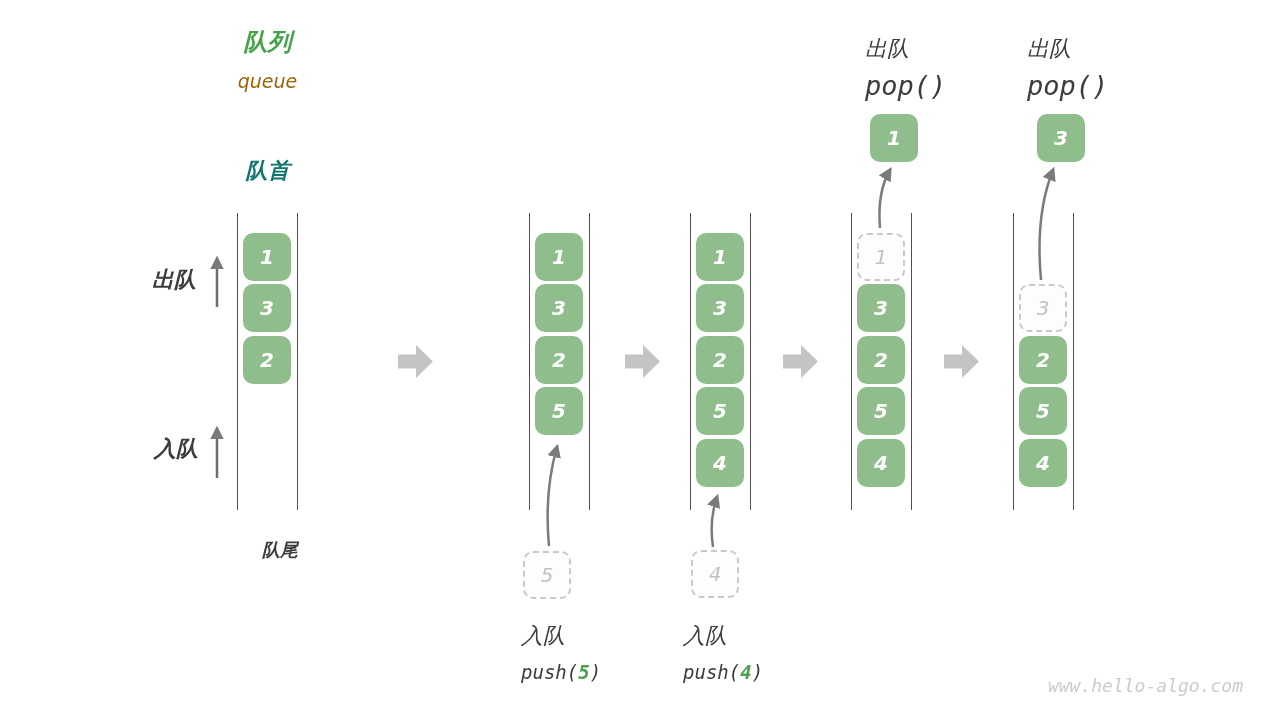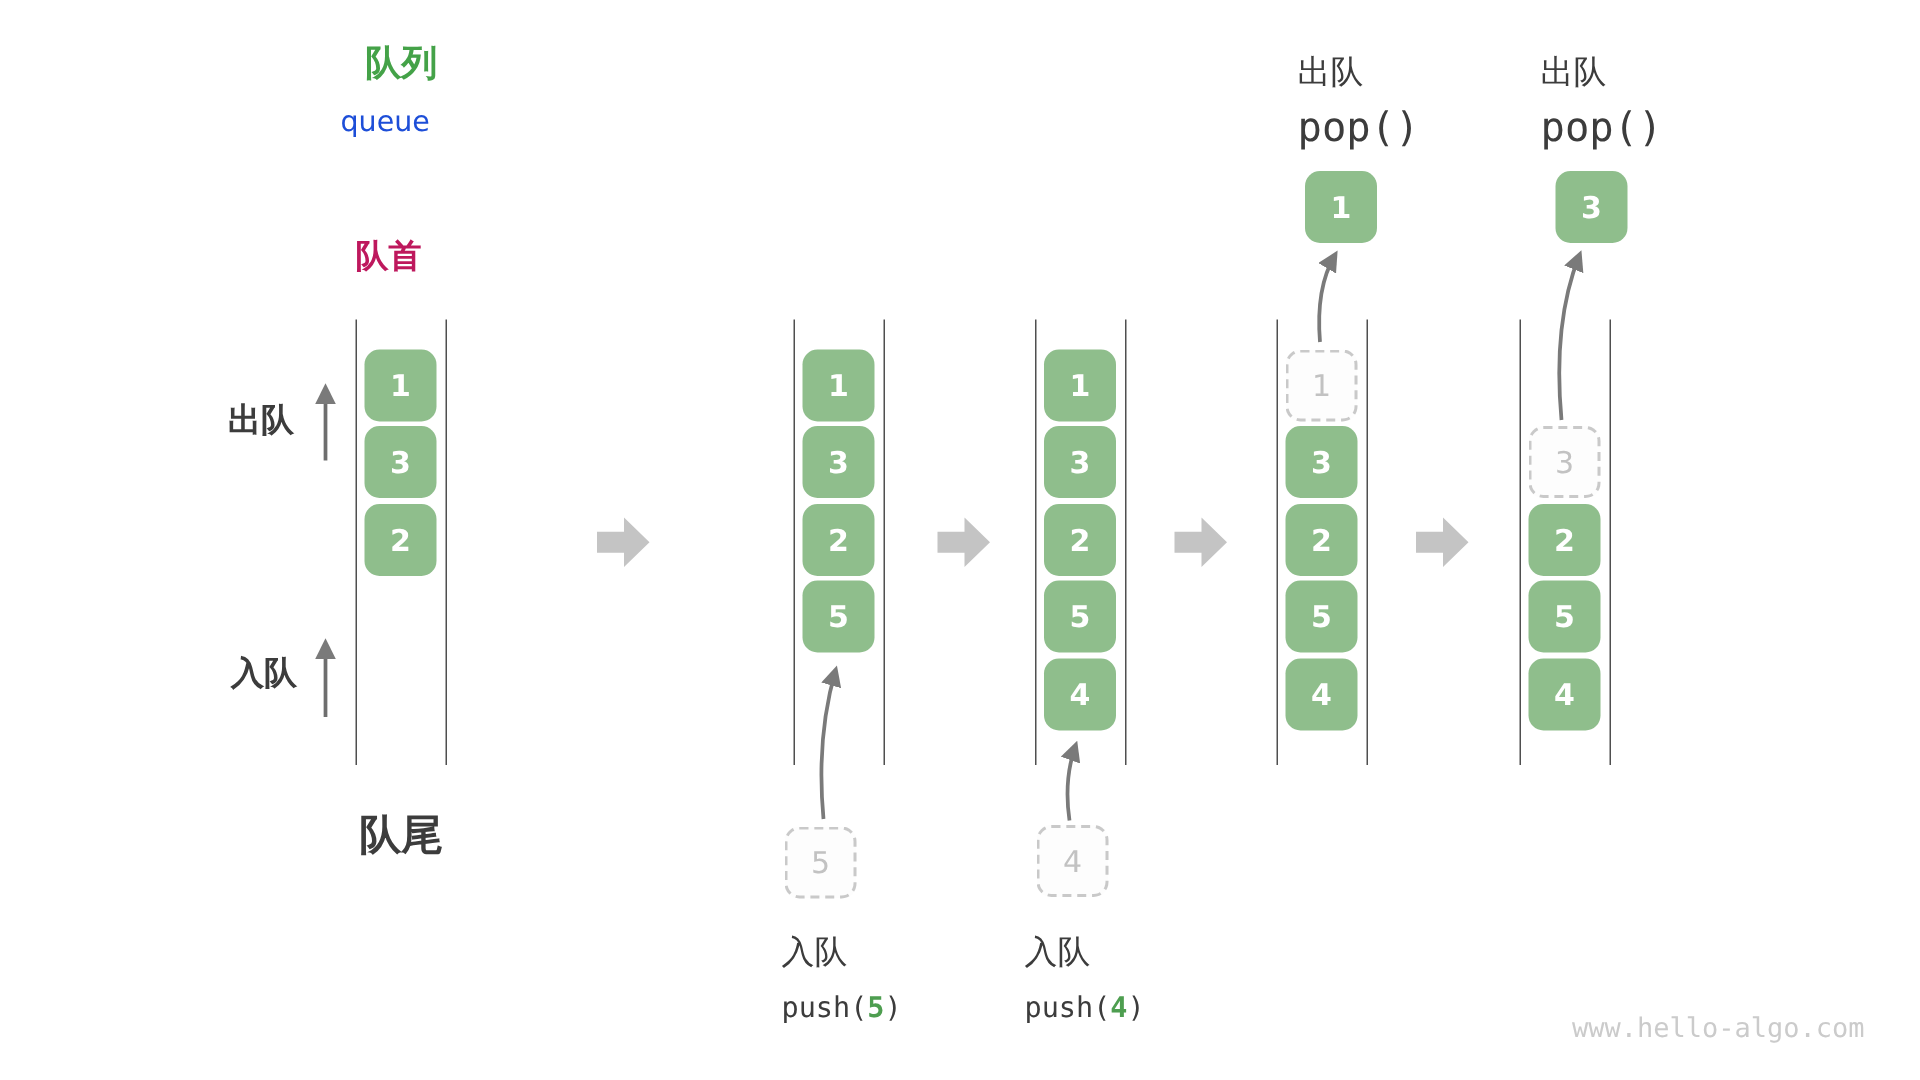--- a/index.html
+++ b/index.html
@@ -5,38 +5,39 @@
   * { margin: 0; padding: 0; box-sizing: border-box; }
   html, body { background: #ffffff; }
   body { font-family: "DejaVu Sans", "Liberation Sans", sans-serif; }
 
   .canvas {
     position: relative;
     width: 1280px;
     height: 720px;
     background: #ffffff;
     overflow: hidden;
+    font-style: italic;
   }
 
   
   .title-zh {
     position: absolute; left: 237px; top: 26px; width: 61px;
     text-align: center; font-size: 24px; font-weight: bold; color: #44A248;
   }
   .title-en {
     position: absolute; left: 227px; top: 70px; width: 81px;
-    font-size: 19px; color: #1d4ed8;
+    text-align: center; font-size: 19px; color: #a16207;
   }
   .front-label {
     position: absolute; left: 237px; top: 156px; width: 61px;
-    font-size: 22px; font-weight: bold; color: #be185d;
+    text-align: center; font-size: 22px; font-weight: bold; color: #0f766e;
   }
   .rear-label {
     position: absolute; left: 237px; top: 538px; width: 61px;
-    text-align: center; font-size: 28px; font-weight: bold; color: #3C3C3C;
+    text-align: right; font-size: 18px; font-weight: bold; color: #3C3C3C;
   }
   .side-label { position: absolute; font-size: 22px; font-weight: bold; color: #3C3C3C; }
   .side-dequeue { left: 152px; top: 265px; }
   .side-enqueue { left: 154px; top: 434px; }
 
   
   .rail {
     position: absolute; top: 213px; height: 297px; width: 61px;
     border-left: 1.5px solid #4F4F4F; border-right: 1.5px solid #4F4F4F;
   }

